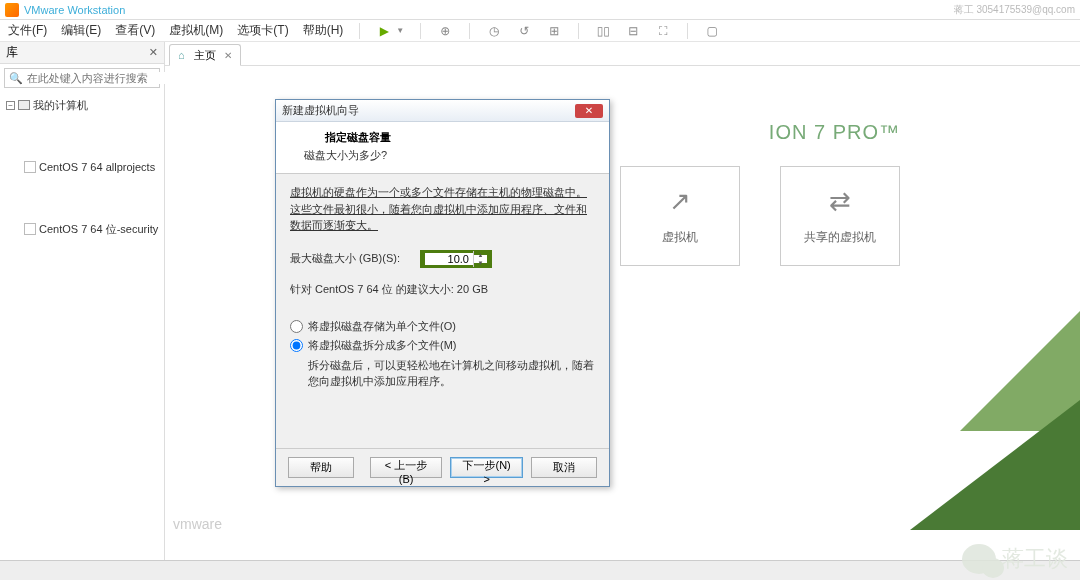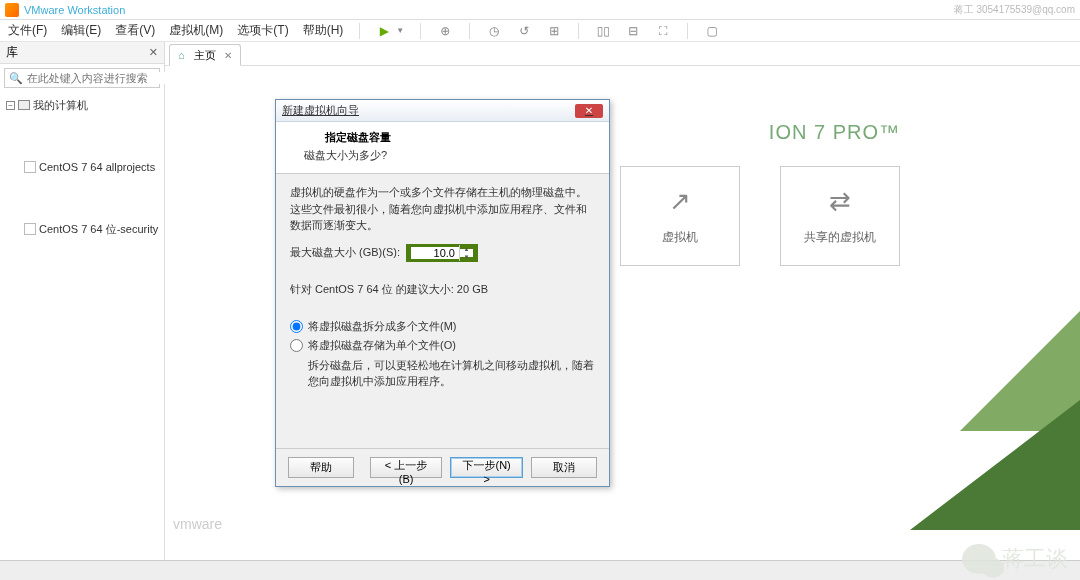--- a/index.html
+++ b/index.html
@@ -54,28 +54,28 @@
 .tri1 { position: absolute; right: 0; top: 245px; width: 0; height: 0; border-left: 120px solid transparent; border-bottom: 120px solid #6b9b4a; opacity: .85; }
 .tri2 { position: absolute; right: 0; bottom: 30px; width: 0; height: 0; border-left: 170px solid transparent; border-bottom: 130px solid #4a7a35; }
 
 .brand { position: absolute; left: 8px; bottom: 28px; color: #ccc; font-size: 14px; }
 
 
 .status { height: 20px; background: #eee; border-top: 1px solid #ccc; }
 
 
 .dialog { position: absolute; left: 275px; top: 99px; width: 335px; background: #f0f0f0; border: 1px solid #6a8fb3; box-shadow: 2px 2px 6px rgba(0,0,0,.25); font-size: 11px; }
-.dlg-title { height: 22px; background: linear-gradient(#fff,#e8eef5); border-bottom: 1px solid #cbd5e0; display: flex; align-items: center; padding: 0 6px; font-size: 11px; color: #333; text-decoration: underline; }
+.dlg-title { height: 22px; background: linear-gradient(#fff,#e8eef5); border-bottom: 1px solid #cbd5e0; display: flex; align-items: center; padding: 0 6px; font-size: 11px; color: #333; }
 .dlg-title .close { margin-left: auto; width: 28px; height: 14px; background: #c44; color: #fff; text-align: center; line-height: 13px; font-size: 10px; border-radius: 2px; }
 .dlg-header { background: #fff; border-bottom: 1px solid #ccc; padding: 8px 14px 10px; }
 .dlg-header .h1 { font-weight: bold; font-size: 11px; margin-bottom: 3px; margin-left: 35px; }
 .dlg-header .h2 { font-size: 11px; padding-left: 14px; color: #333; }
 .dlg-body { padding: 10px 14px 14px; color: #333; }
-.dlg-body p { margin-bottom: 10px; line-height: 1.5; }
-.size-row { display: flex; align-items: center; gap: 6px; margin-bottom: 20px; }
+.dlg-body p { margin-bottom: 16px; line-height: 1.5; text-decoration: underline; }
+.size-row { display: flex; align-items: center; gap: 20px; margin-bottom: 14px; }
 .spinner { display: flex; align-items: center; border: 5px solid #4d7c0f; background: #fff; height: 18px; }
 .spinner input { width: 48px; border: none; text-align: right; padding-right: 4px; font-size: 11px; outline: none; }
 .spinner .arrows { width: 14px; height: 16px; border-left: 1px solid #ccc; display: flex; flex-direction: column; }
 .spinner .arrows span { flex: 1; font-size: 6px; text-align: center; line-height: 8px; color: #555; }
 .radio-row { display: flex; align-items: center; gap: 5px; margin: 4px 0; }
 .radio-row input { margin: 0; }
 .hint { padding-left: 18px; color: #333; line-height: 1.5; margin-top: 3px; }
 .dlg-buttons { border-top: 1px solid #ccc; padding: 8px 12px; display: flex; gap: 8px; align-items: flex-end; background:#f0f0f0; }
 .dlg-buttons .spacer { flex: 1; }
 .dlg-btn { min-width: 66px; height: 21px; border: 1px solid #aaa; background: linear-gradient(#fdfdfd,#e8e8e8); font-size: 11px; padding: 0 8px; cursor: default; }
@@ -195,26 +195,26 @@
       <span class="spinner">
         <input value="10.0" style="">
         <span class="arrows">
             <span>▲</span>
             <span>▼</span>
           </span>
       </span>
     </div>
     <div style="margin-bottom:22px">针对 CentOS 7 64 位 的建议大小: 20 GB</div>
     <div class="radio-row">
+      <input type="radio" name="disk" style="">
+      <span>将虚拟磁盘存储为单个文件(O)</span>
+    </div>
+    <div class="radio-row">
       <input type="radio" name="disk" checked="" style="">
       <span>将虚拟磁盘拆分成多个文件(M)</span>
-    </div>
-    <div class="radio-row">
-      <input type="radio" name="disk" style="">
-      <span>将虚拟磁盘存储为单个文件(O)</span>
     </div>
     <div class="hint">拆分磁盘后，可以更轻松地在计算机之间移动虚拟机，随着您向虚拟机中添加应用程序。</div>
     <div style="height:44px"></div>
   </div>
   <div class="dlg-buttons">
     <button class="dlg-btn">帮助</button>
     <span class="spacer"></span>
     <button class="dlg-btn">&lt; 上一步(B)</button>
     <button class="dlg-btn default">下一步(N) &gt;</button>
     <button class="dlg-btn">取消</button>

